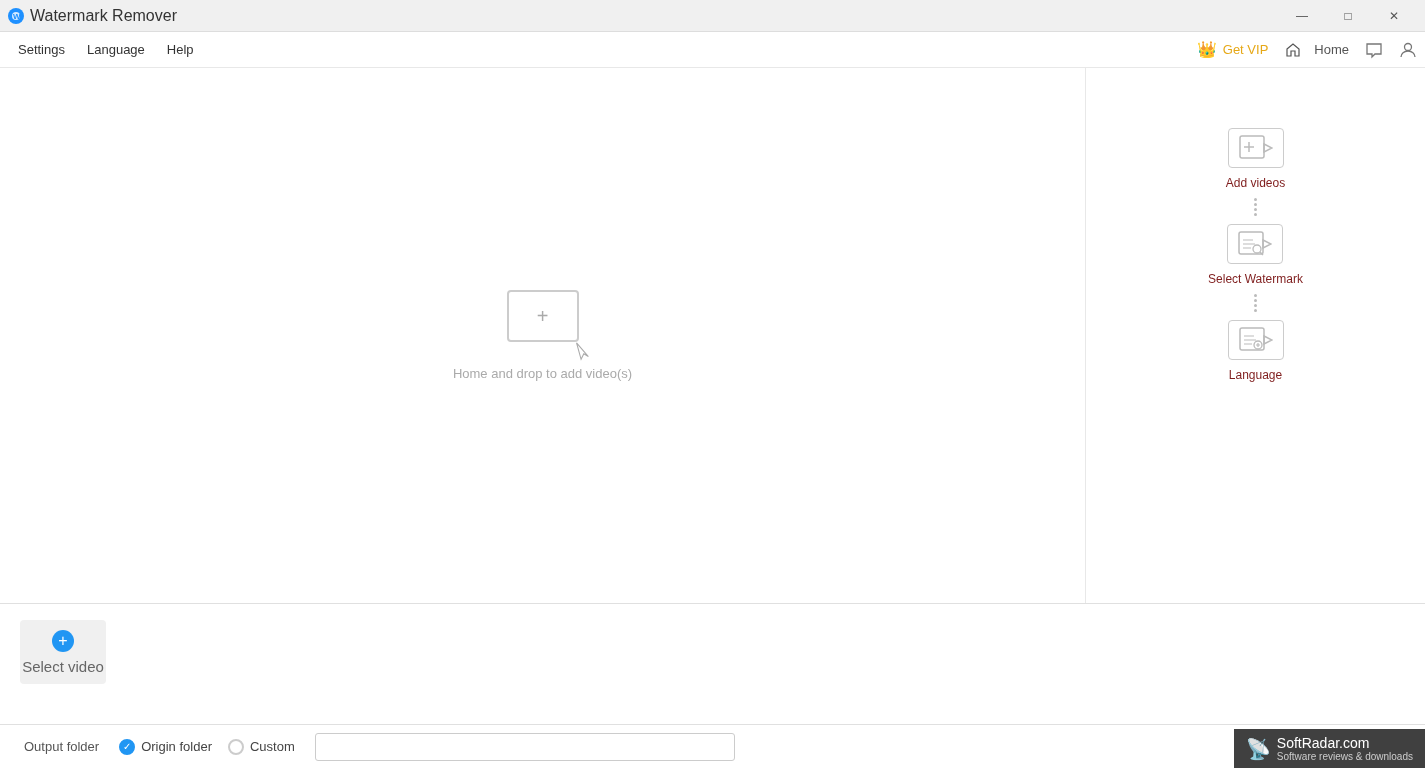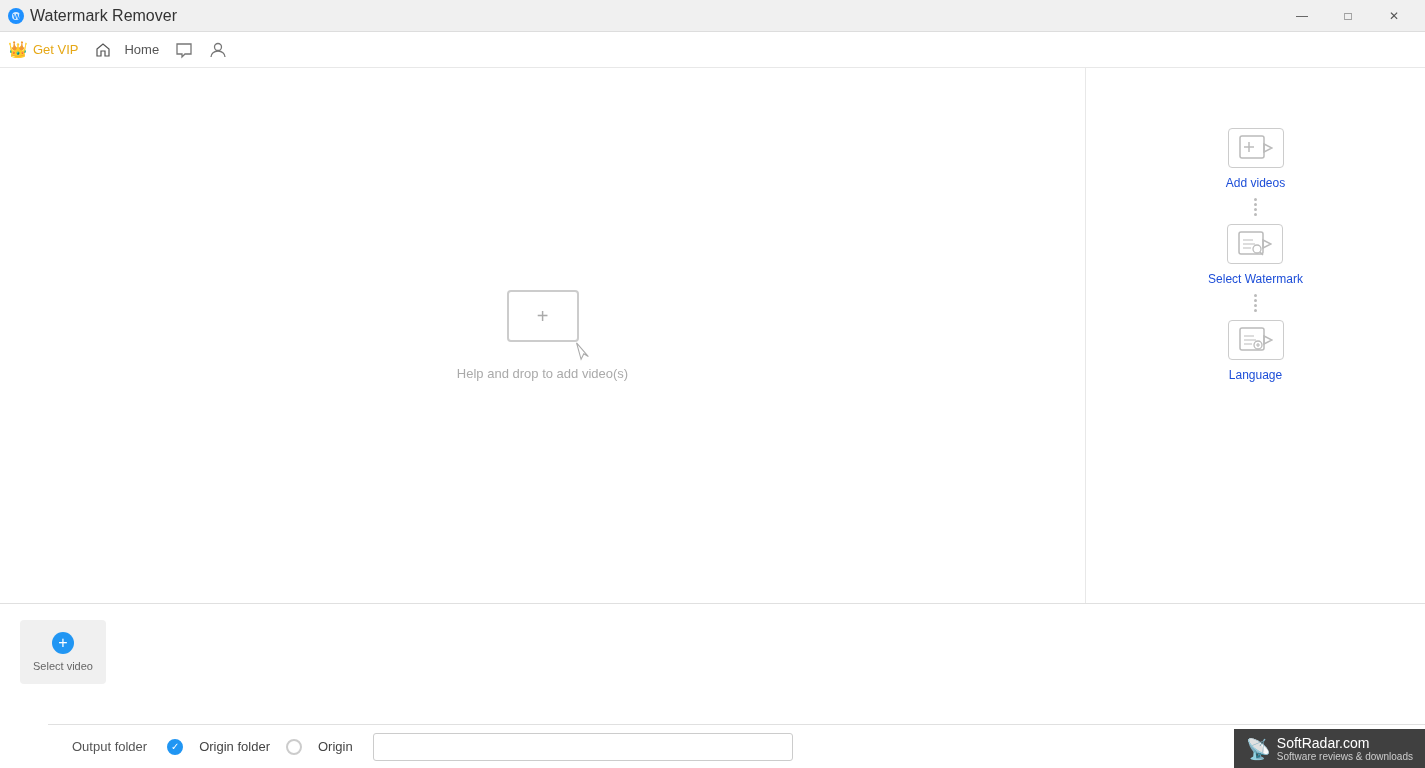--- a/index.html
+++ b/index.html
@@ -193,21 +193,21 @@
       height: 40px;
       border: 1.5px solid #ccc;
       border-radius: 4px;
       display: flex;
       align-items: center;
       justify-content: center;
       color: #bbb;
     }
     .step-label {
       font-size: 12px;
-      color: #1d4ed8;
+      color: #7f1d1d;
       text-align: left;
     }
     .step-connector {
       display: flex;
       flex-direction: column;
       align-items: center;
       gap: 2px;
       margin: 8px 0;
     }
     .dot {
@@ -251,50 +251,49 @@
       background: #2196F3;
       border-radius: 50%;
       display: flex;
       align-items: center;
       justify-content: center;
       color: white;
       font-size: 16px;
       line-height: 1;
     }
     .select-video-label {
-      font-size: 11px;
+      font-size: 15px;
       color: #666;
       text-align: left;
     }
 
     
     .footer-bar {
       height: 44px;
       background: #fff;
       border-top: 1px solid #e0e0e0;
       display: flex;
       align-items: center;
       padding: 0 24px;
       gap: 20px;
-      margin-left: 48px;
     }
     .output-label {
       font-size: 13px;
       color: #555;
       white-space: nowrap;
     }
     .radio-group {
       display: flex;
       align-items: center;
       gap: 16px;
     }
     .radio-option {
       display: flex;
       align-items: center;
-      gap: 16px;
+      gap: 6px;
       cursor: pointer;
     }
     .radio-circle {
       width: 16px;
       height: 16px;
       border-radius: 50%;
       border: 2px solid #ccc;
       display: flex;
       align-items: center;
       justify-content: center;
@@ -364,20 +363,25 @@
     <span class="title-bar-text">Watermark Remover</span>
   </div>
   <div class="title-bar-controls">
     <button class="title-bar-btn">—</button>
     <button class="title-bar-btn">□</button>
     <button class="title-bar-btn close">✕</button>
   </div>
 </div>
 
 <div class="menu-bar">
+  <div class="menu-bar-left">
+    <div class="menu-item">Settings</div>
+    <div class="menu-item">Language</div>
+    <div class="menu-item">Help</div>
+  </div>
   <div class="menu-bar-right">
     <div class="vip-btn">
       <span class="vip-crown">👑</span>
       <span>Get VIP</span>
     </div>
     <div class="header-btn">
       <span class="header-icon">
         <svg width="16" height="16" viewBox="0 0 16 16" fill="none">
           <path d="M2 7L8 2l6 5v7H10V9H6v5H2V7z" stroke="#555" stroke-width="1.2" fill="none"></path>
         </svg>
@@ -407,21 +411,21 @@
   <div class="content-area">
 
     <div class="drop-zone">
       <div style="position:relative; margin-bottom:12px;">
         <div class="drop-zone-icon"></div>
 
         <svg class="cursor-indicator" viewBox="0 0 14 22" fill="none">
           <path d="M1 1l5 18 3-6 5 3L1 1z" fill="white" stroke="#aaa" stroke-width="1.2"></path>
         </svg>
       </div>
-      <span class="drop-zone-text">Help and drop to add video(s)</span>
+      <span class="drop-zone-text">Home and drop to add video(s)</span>
     </div>
 
   </div>
 
   <div class="right-sidebar">
 
     <div class="step-item">
       <div class="step-icon-box">
         <svg width="34" height="26" viewBox="0 0 34 26" fill="none">
           <rect x="1" y="1" width="24" height="22" rx="2" stroke="#bbb" stroke-width="1.5" fill="none"></rect>
@@ -490,21 +494,21 @@
 
   <div class="footer-bar">
     <span class="output-label">Output folder</span>
     <div class="radio-group">
       <div class="radio-option">
         <div class="radio-circle checked"></div>
         <span class="radio-label">Origin folder</span>
       </div>
       <div class="radio-option">
         <div class="radio-circle"></div>
-        <span class="radio-label">Origin</span>
+        <span class="radio-label">Custom</span>
       </div>
     </div>
     <input type="text" class="path-input" value="" placeholder="" style="">
   </div>
 </div>
 
 <div class="softradar-badge">
   <span class="radar-icon">📡</span>
   <div>
     <div class="softradar-logo-text">SoftRadar.com</div>

